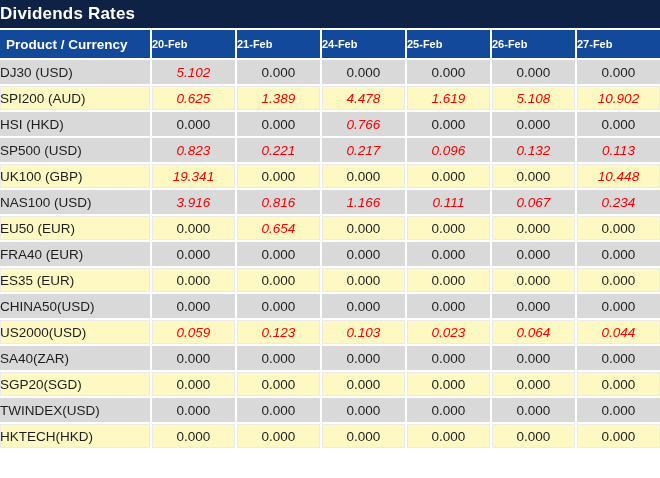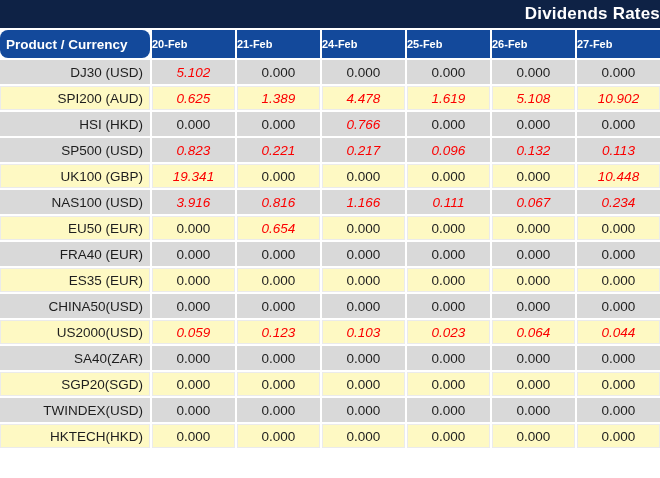--- a/index.html
+++ b/index.html
@@ -28,53 +28,51 @@
   col.c-date { width: 83px; }
 
   td, th { overflow: hidden; white-space: nowrap; }
 
   
   th.title-cell {
     background: var(--title-bg, #0e2245);
     color: #ffffff;
     font-size: 17px;
     font-weight: bold;
-    text-align: right;
+    text-align: left;
     height: 28px;
     letter-spacing: 0.2px;
   }
 
   
   th.col-head {
     background: var(--header-bg, #13499b);
     color: #ffffff;
     font-weight: bold;
     font-size: 11px;
     text-align: left;
     height: 28px;
   }
   th.col-head.product-head {
     font-weight: bold;
     text-align: left;
     padding-left: 6px;
     font-size: 13.5px;
-    border-radius: 8px;
   }
 
   
   tr.data-row td {
     height: 24px;
     font-size: 13.5px;
     color: var(--zero-color, #1e1e1e);
   }
   tr.band td { background: var(--band-bg, #d9d9d9); }
   tr.plain td { background: #fef9c3; box-shadow: inset 0 0 0 1px #ebebeb; }
 
   td.product-cell {
-    text-align: right;
     padding-right: 7px;
     color: #111111;
   }
   td.value-cell { text-align: center; }
   td.value-cell.nonzero { color: var(--nonzero-color, #fb0000); font-style: italic; }
 </style>
 </head>
 <body>
 
 <div class="table-wrap">

